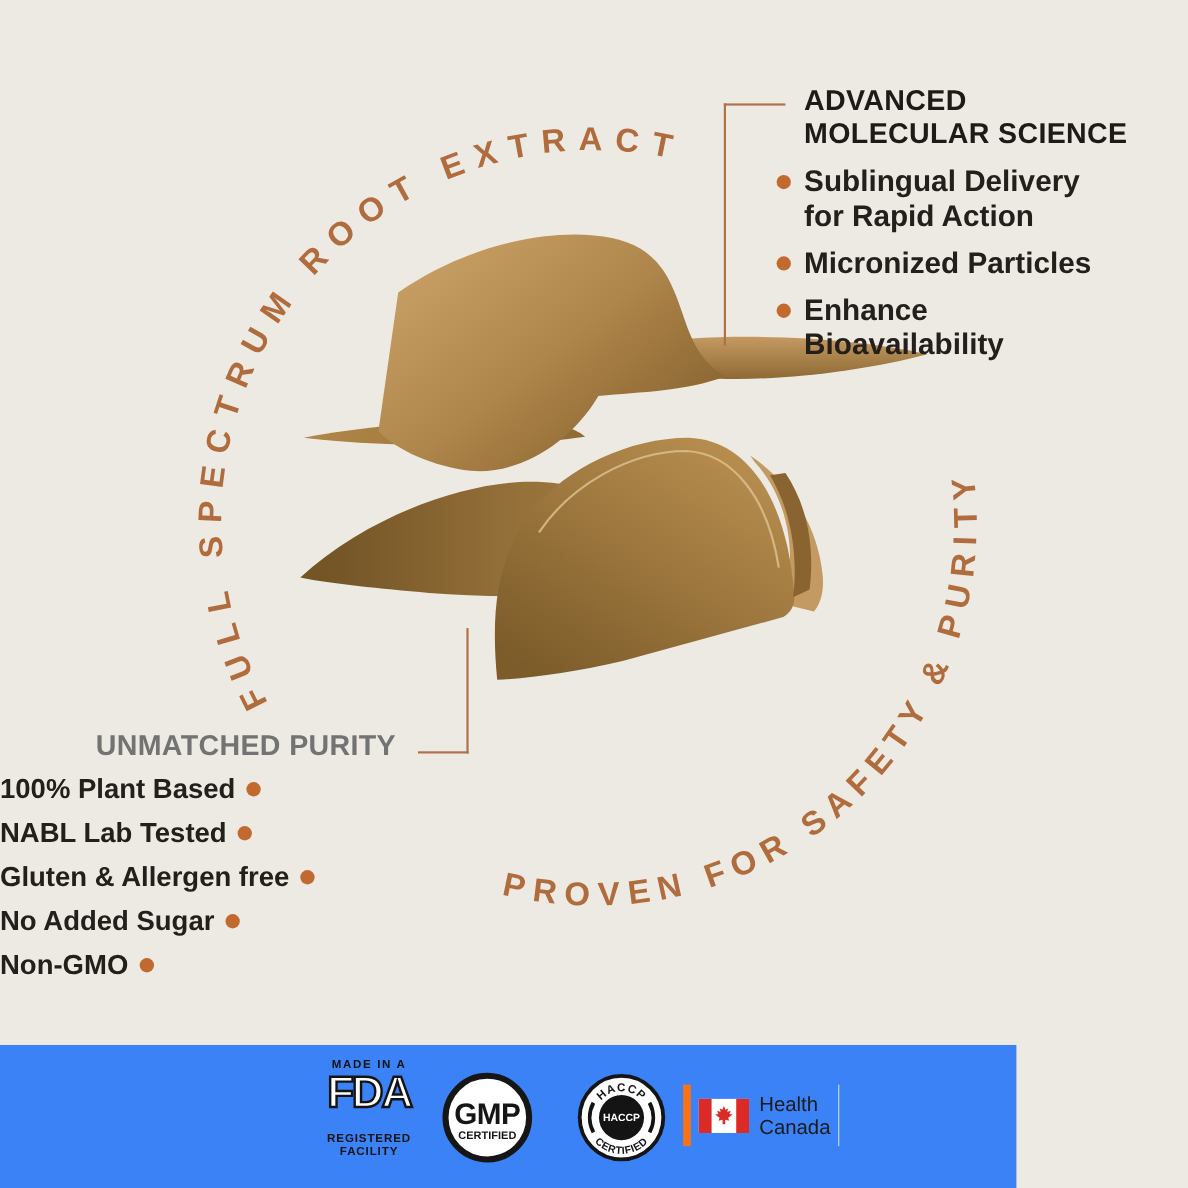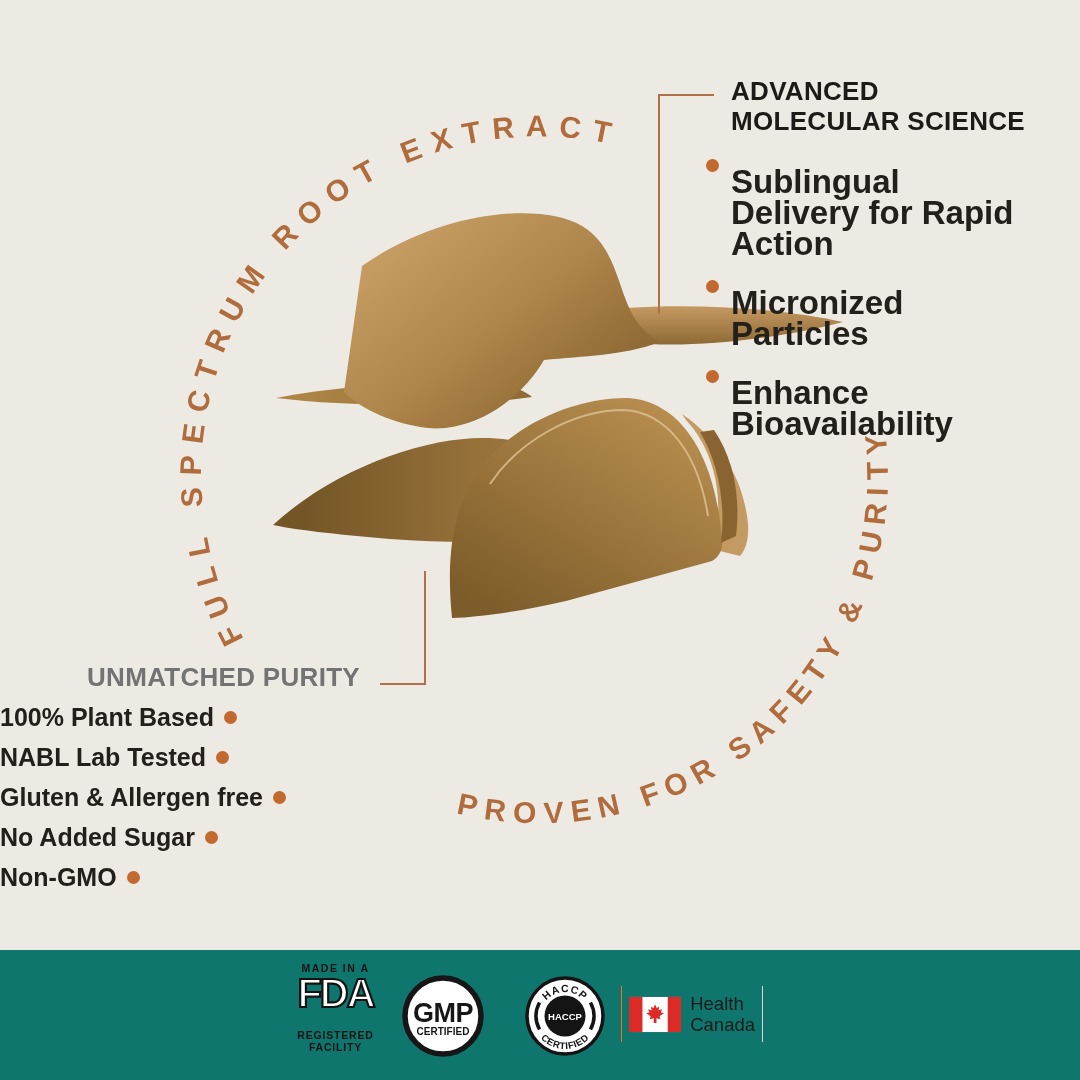--- a/index.html
+++ b/index.html
@@ -17,43 +17,43 @@
   .bracket-science{left:658px;top:94px;width:54px;height:218px;border-left-width:2px;border-top-width:2px;}
   .bracket-purity{left:380px;top:571px;width:44px;height:112px;border-right-width:2px;border-bottom-width:2px;}
 
   
   .science{position:absolute;left:706px;top:76px;width:345px;}
   .science h2{margin:0 0 14px 25px;font-size:26px;line-height:30px;font-weight:700;
               letter-spacing:.3px;color:#1D1A17;}
   .b-list{list-style:none;margin:0;padding:0;}
   .b-list li{display:flex;align-items:flex-start;margin-bottom:12px;}
   .dot{flex:0 0 13px;width:13px;height:13px;border-radius:50%;background:#C2692F;margin-top:9px;}
-  .science .b-list .txt{margin-left:12px;width:285px;font-size:33px;line-height:31px;font-weight:700;color:#23201C;margin-top:16px;}
+  .science .b-list .txt{margin-left:12px;width:285px;font-size:27px;line-height:31px;font-weight:700;color:#23201C;}
 
   
   .purity{position:absolute;left:0;top:662px;width:382px;}
   .purity h2{margin:0 22px 10px 0;font-size:26px;line-height:30px;font-weight:700;
              letter-spacing:.3px;color:#737373;text-align:right;}
   .purity .b-list li{align-items:center;margin-bottom:10px;}
   .purity .b-list .txt{font-size:25px;line-height:30px;font-weight:700;color:#23201C;text-align:right;}
   .purity .dot{margin:0 0 0 10px;}
 
   
-  .badges-strip{position:absolute;left:0;top:950px;width:1080px;height:130px;background:#0f766e;}
+  .badges-strip{position:absolute;left:0;top:950px;width:924px;height:130px;background:#3b82f6;}
   .badge-fda{position:absolute;left:288px;top:12px;width:95px;text-align:center;color:#131313;}
   .fda-top{font-size:10.5px;font-weight:700;letter-spacing:1.5px;}
   .fda-logo{font-size:40px;line-height:36px;font-weight:800;letter-spacing:-2px;color:#ffffff;
             -webkit-text-stroke:2.2px #131313;margin-top:1px;}
   .fda-b1{font-size:10.5px;font-weight:700;letter-spacing:.8px;margin-top:18px;}
   .fda-b2{font-size:10.5px;font-weight:700;letter-spacing:.8px;margin-top:0;}
   .badge-gmp{position:absolute;left:399px;top:22px;}
   .badge-haccp{position:absolute;left:521px;top:22px;}
   .badge-canada{position:absolute;left:621px;top:36px;width:142px;height:56px;
                 display:flex;align-items:center;gap:9px;padding:0 7px;box-sizing:border-box;
-                border-left:1px solid #f97316;border-right:1px solid #D8D8D8;}
+                border-left:7px solid #f97316;border-right:1px solid #D8D8D8;}
   .hc-text{font-size:18.5px;line-height:21px;color:#1B1B1B;}
   .svgtext{font-family:"Liberation Sans",sans-serif;}
 </style>
 </head>
 <body>
 
 <div class="stage">
 
   <svg class="art" width="1080" height="1080" viewBox="0 0 1080 1080">
     <defs>

